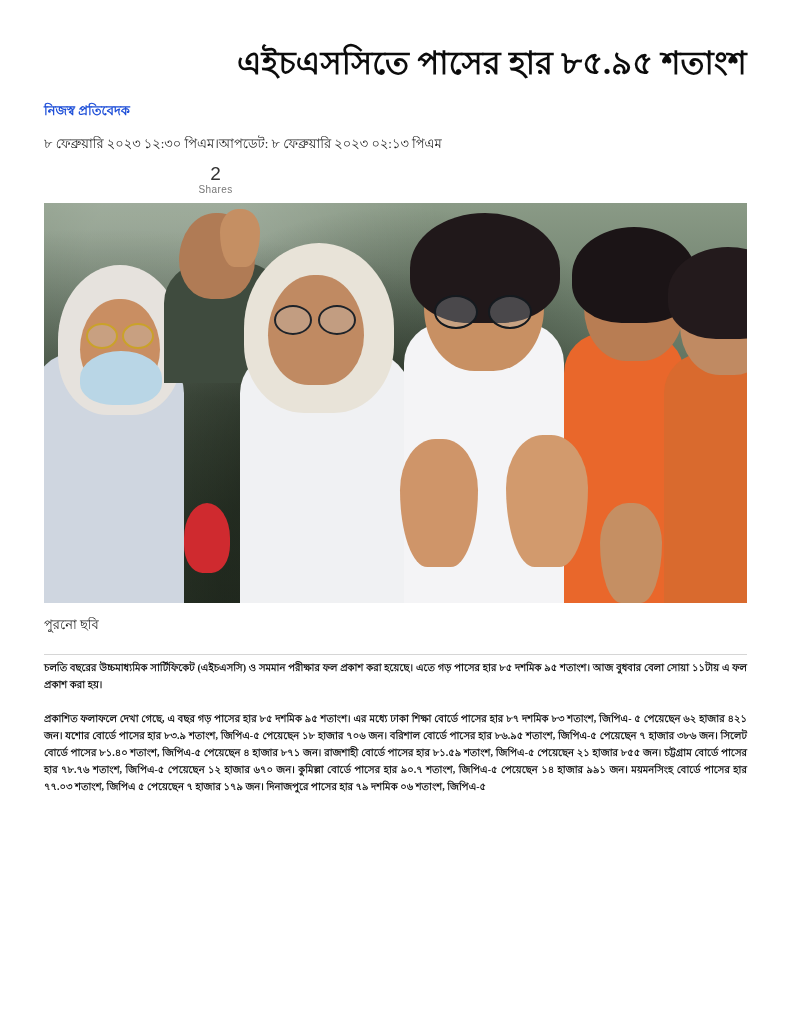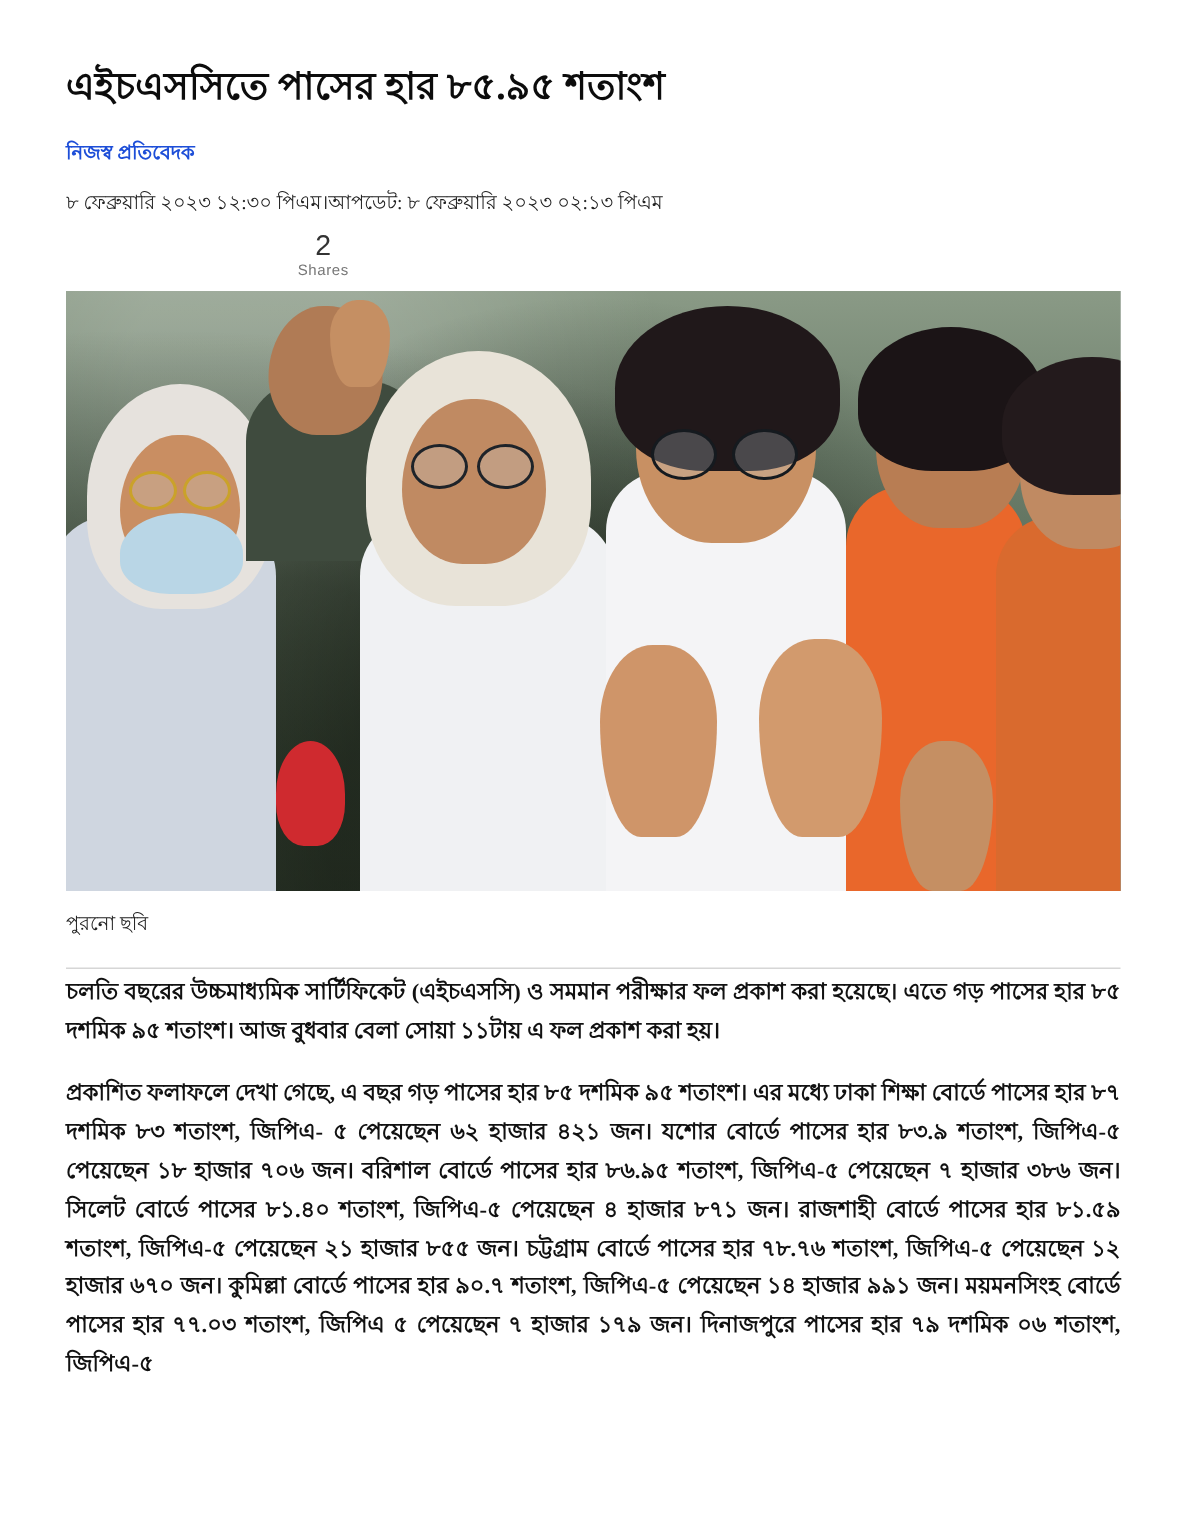--- a/index.html
+++ b/index.html
@@ -16,26 +16,27 @@
   }
   .page {
     position: relative;
     width: 791px;
     height: 1024px;
     box-sizing: border-box;
     padding: 30px 44px 0 44px;
   }
   .headline {
     font-family: "Liberation Serif", serif;
-    font-size: 25px;
+    font-size: 32px;
     font-weight: bold;
     line-height: 1.35;
     color: #0c0c0c;
     margin: 12px 0 16px 0;
     letter-spacing: 0.2px;
+    text-align: right;
   }
   .byline {
     font-size: 13px;
     color: #1d4ed8;
     margin: 0 0 6px 0;
     font-weight: bold;
   }
   .timestamp {
     font-size: 13px;
     color: #222222;
@@ -117,21 +118,21 @@
   }
   .ad-label {
     text-align: center;
     font-family: "Liberation Serif", serif;
     font-size: 10px;
     color: #555555;
     letter-spacing: 0.5px;
     margin: 8px 0 14px 0;
   }
   .para {
-    font-size: 15px;
+    font-size: 10px;
     line-height: 1.72;
     text-align: justify;
     color: #111111;
     margin: 0 0 16px 0;
     font-weight: bold;
   }
 </style>
 </head>
 <body>
 

